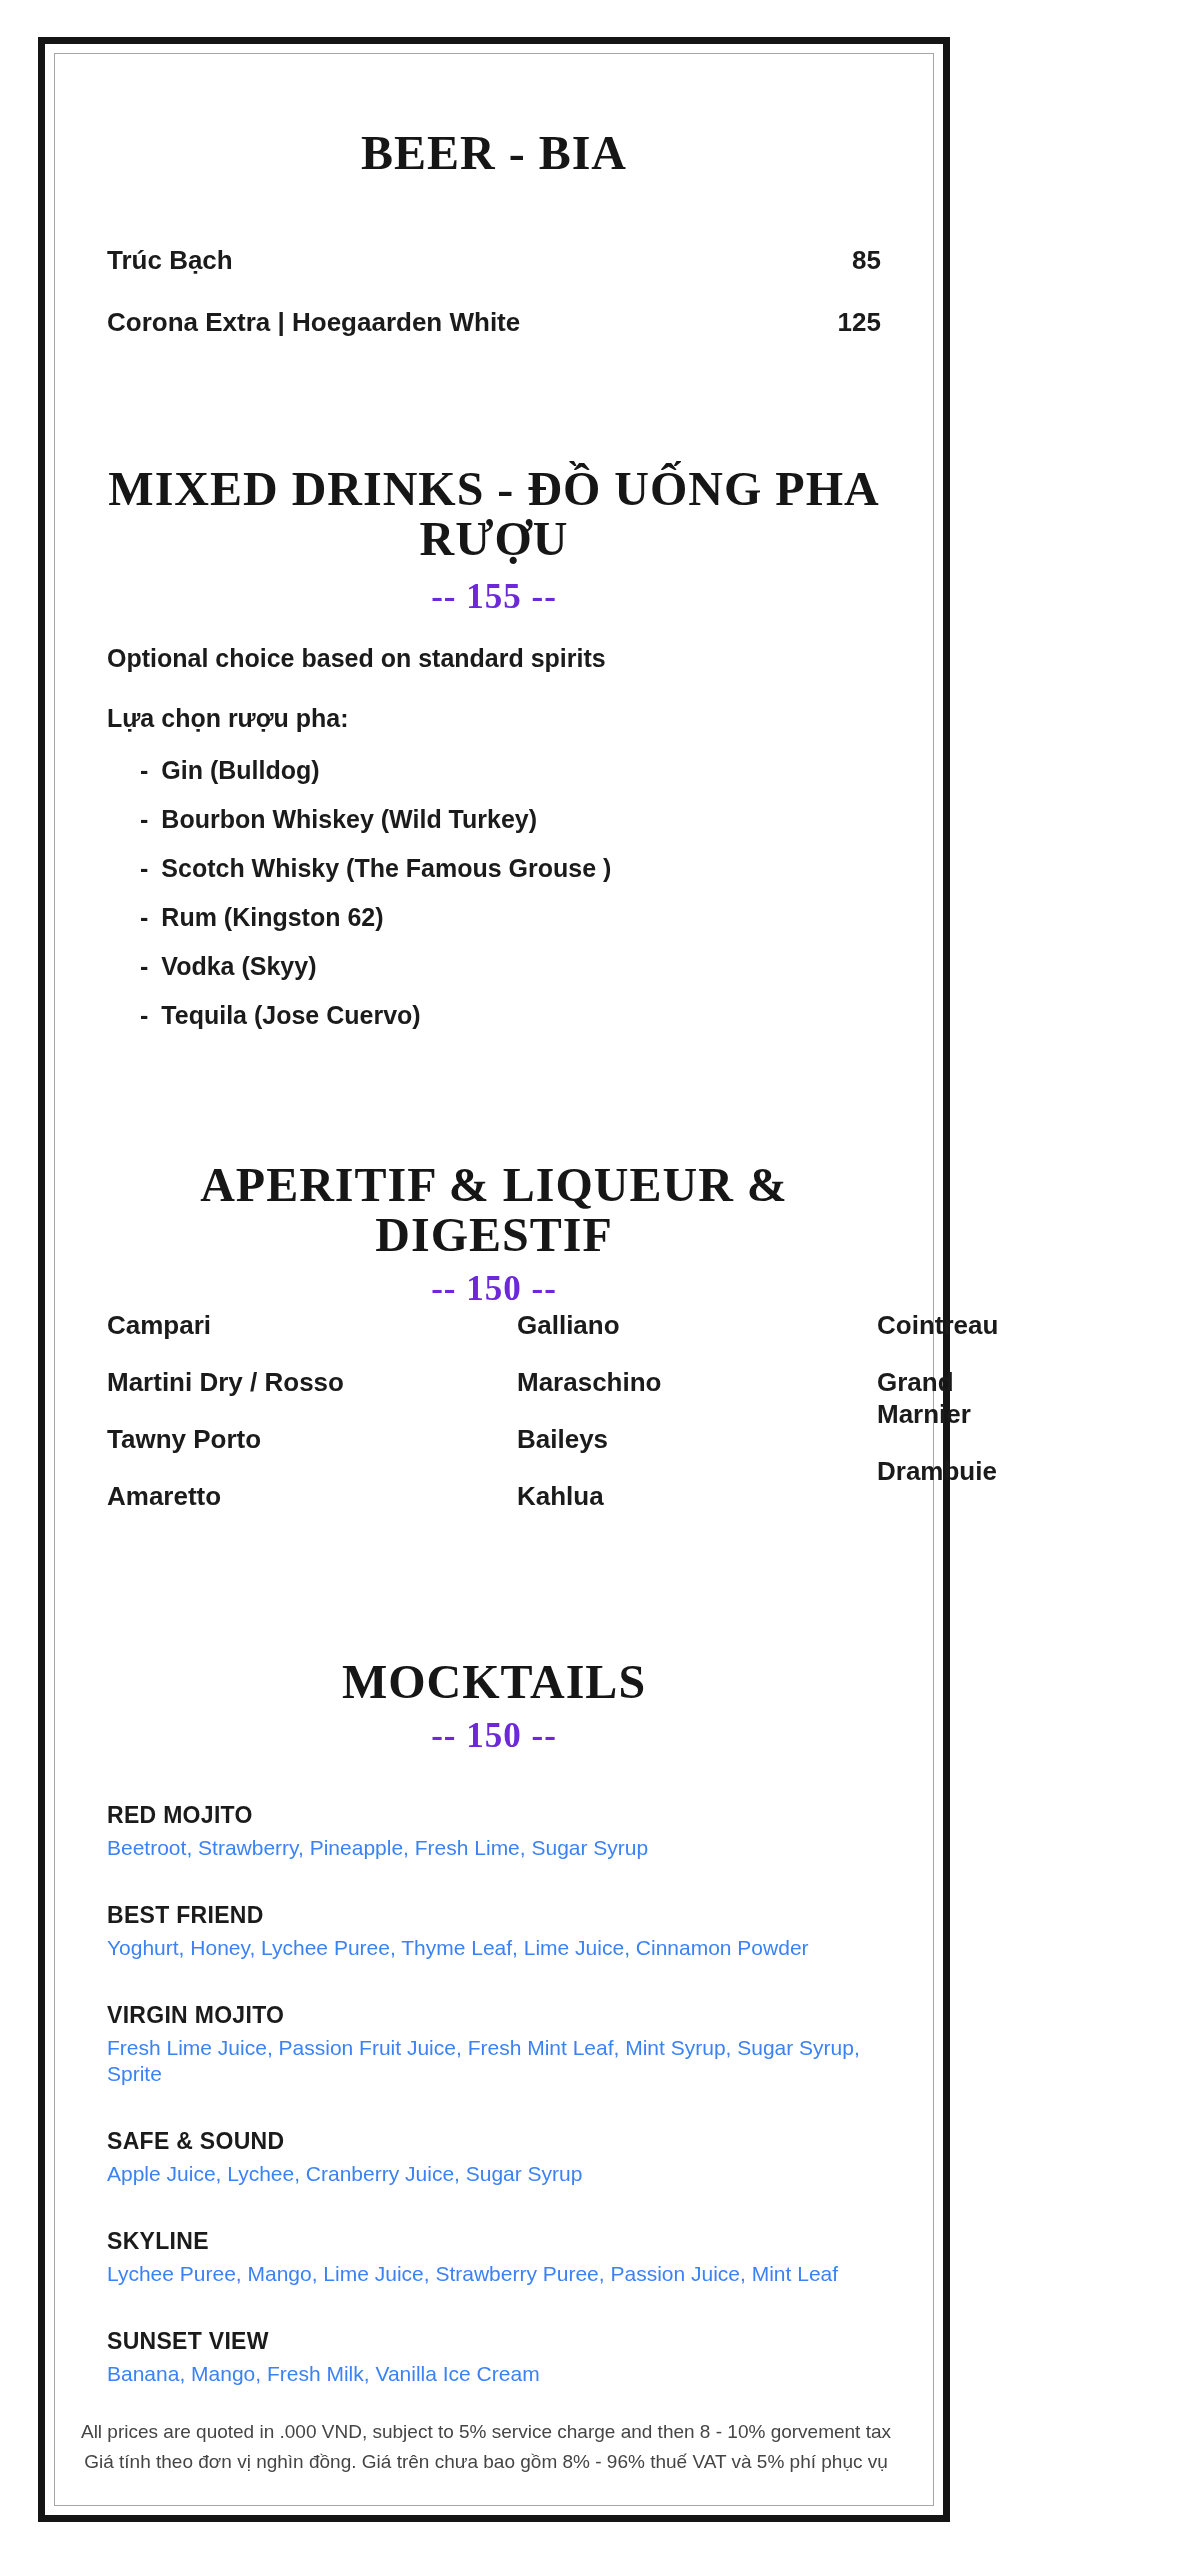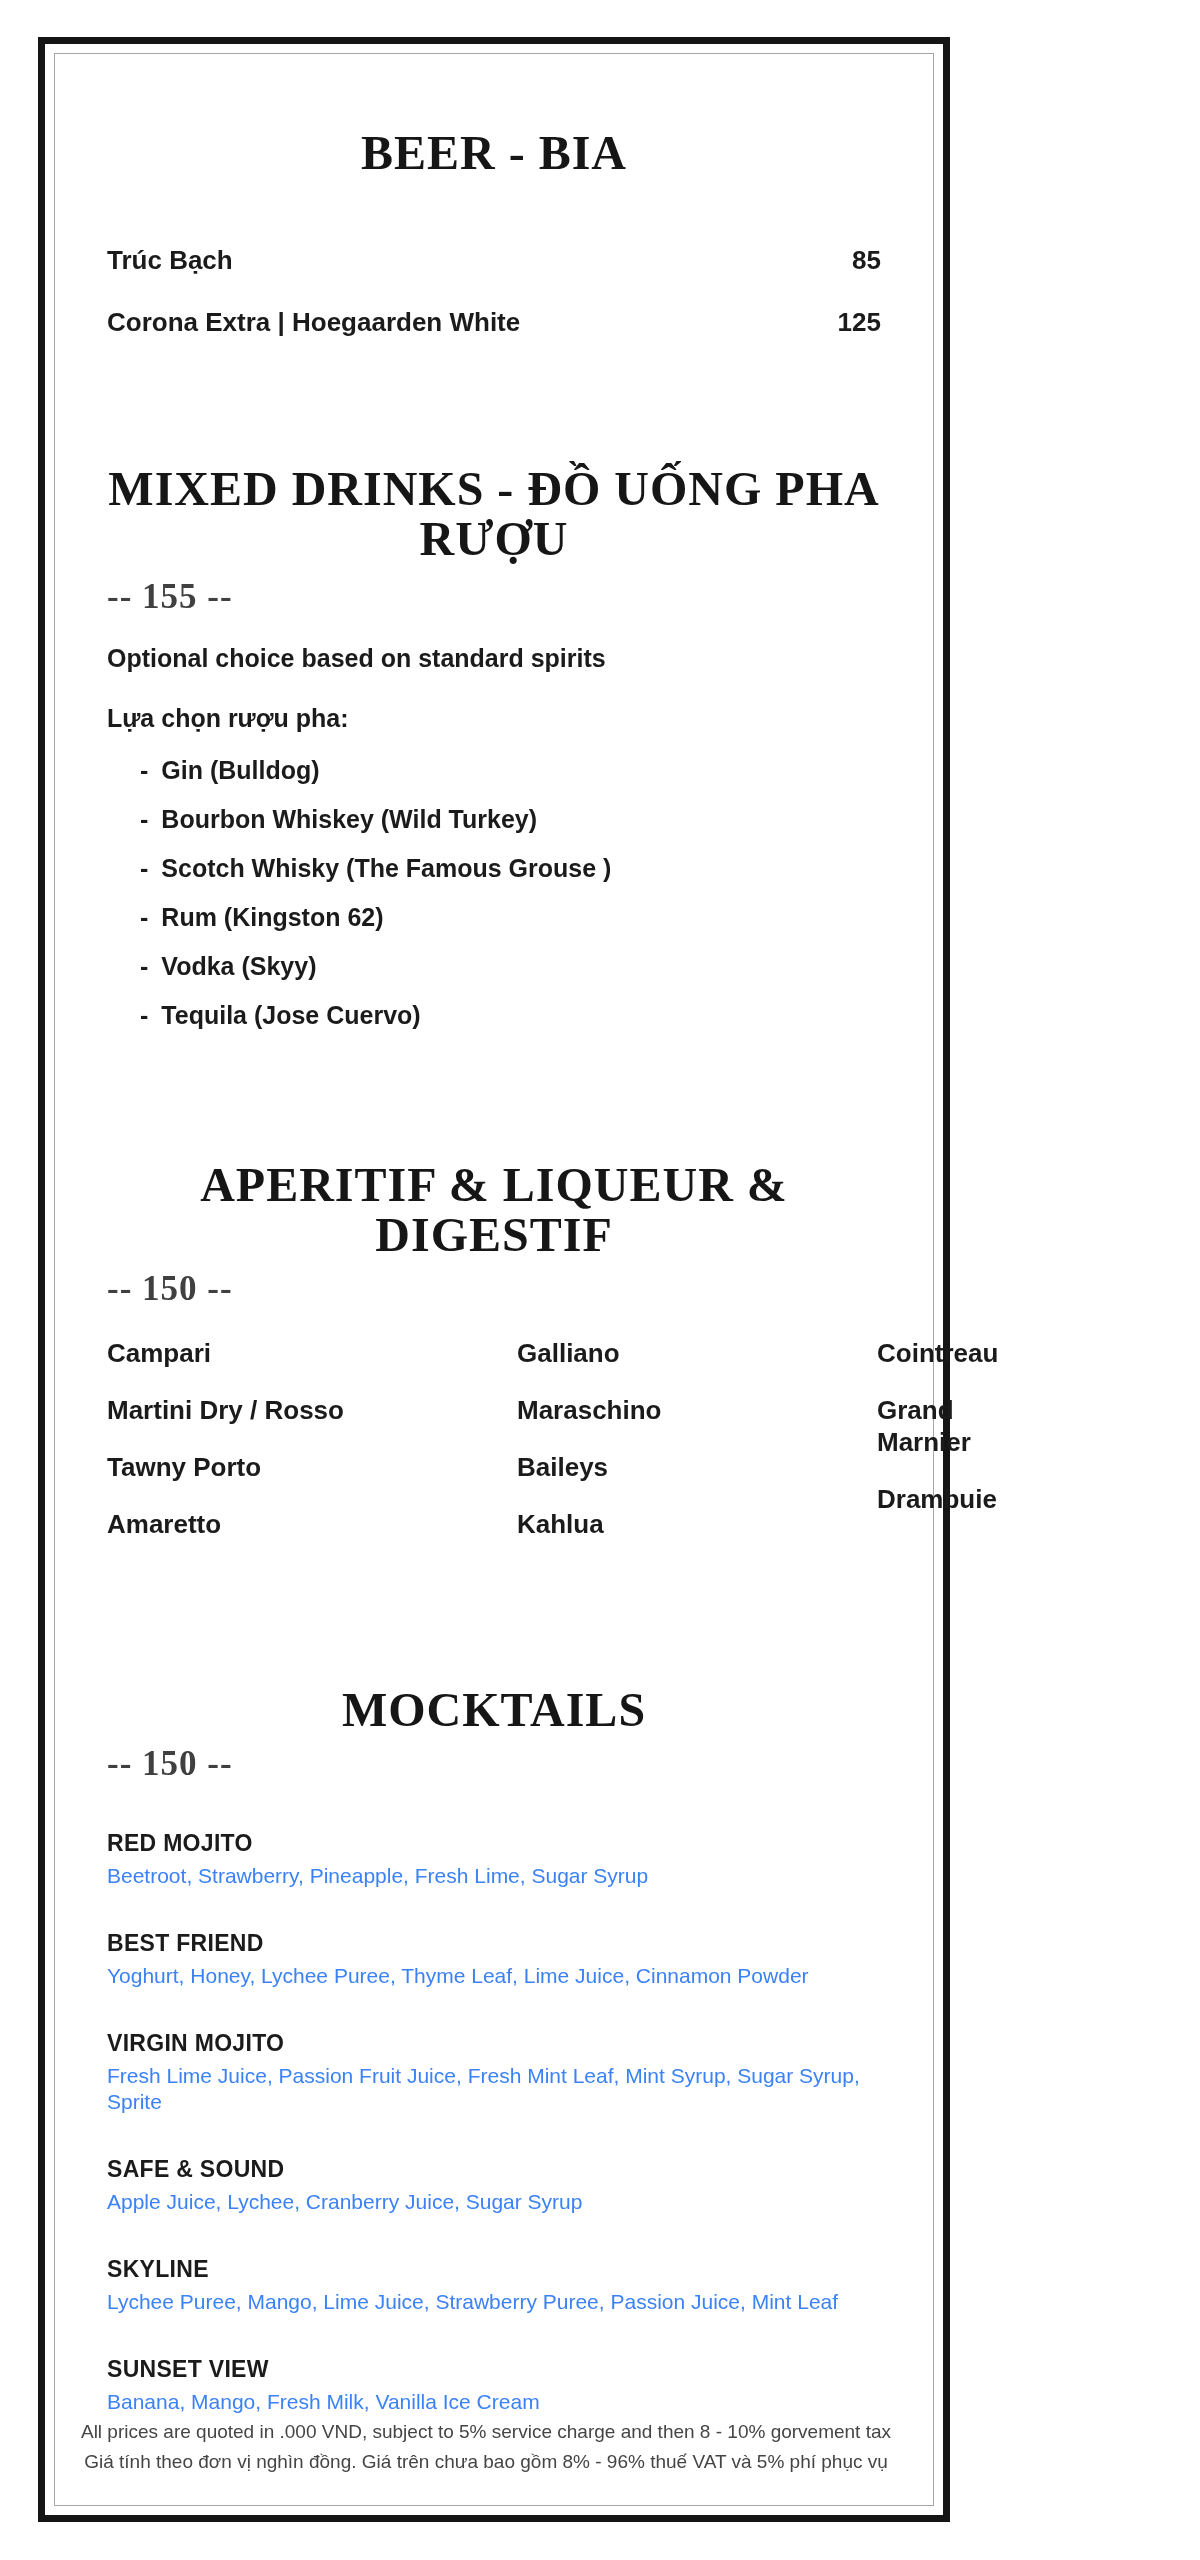--- a/index.html
+++ b/index.html
@@ -41,21 +41,22 @@
     letter-spacing: 1px;
     text-align: center;
     color: #161616;
   }
   .section-price {
     font-family: "Liberation Serif", "DejaVu Serif", serif;
     font-weight: 700;
     font-size: 35px;
     line-height: 41px;
     letter-spacing: 1px;
-    color: #404040;
+    text-align: center;
+    color: #6d28d9;
   }
   .sec-beer .section-title { margin-top: 74px; }
 
   .beer-list { margin-top: 66px; }
   .beer-row {
     display: flex;
     justify-content: space-between;
     align-items: baseline;
     font-weight: 700;
     font-size: 26px;
@@ -89,21 +90,20 @@
     margin-top: 46px;
     font-weight: 700;
     font-size: 25px;
     line-height: 30px;
     white-space: pre-wrap;
   }
 
   .sec-aperitif .section-title { margin-top: 130px; }
   .sec-aperitif .section-price { margin-top: 8px; }
   .liqueur-grid {
-    margin-top: 28px;
     display: grid;
     grid-template-columns: 410px 360px 1fr;
   }
   .liqueur-cell {
     font-weight: 700;
     font-size: 26px;
     line-height: 32px;
     margin-bottom: 25px;
   }
 

